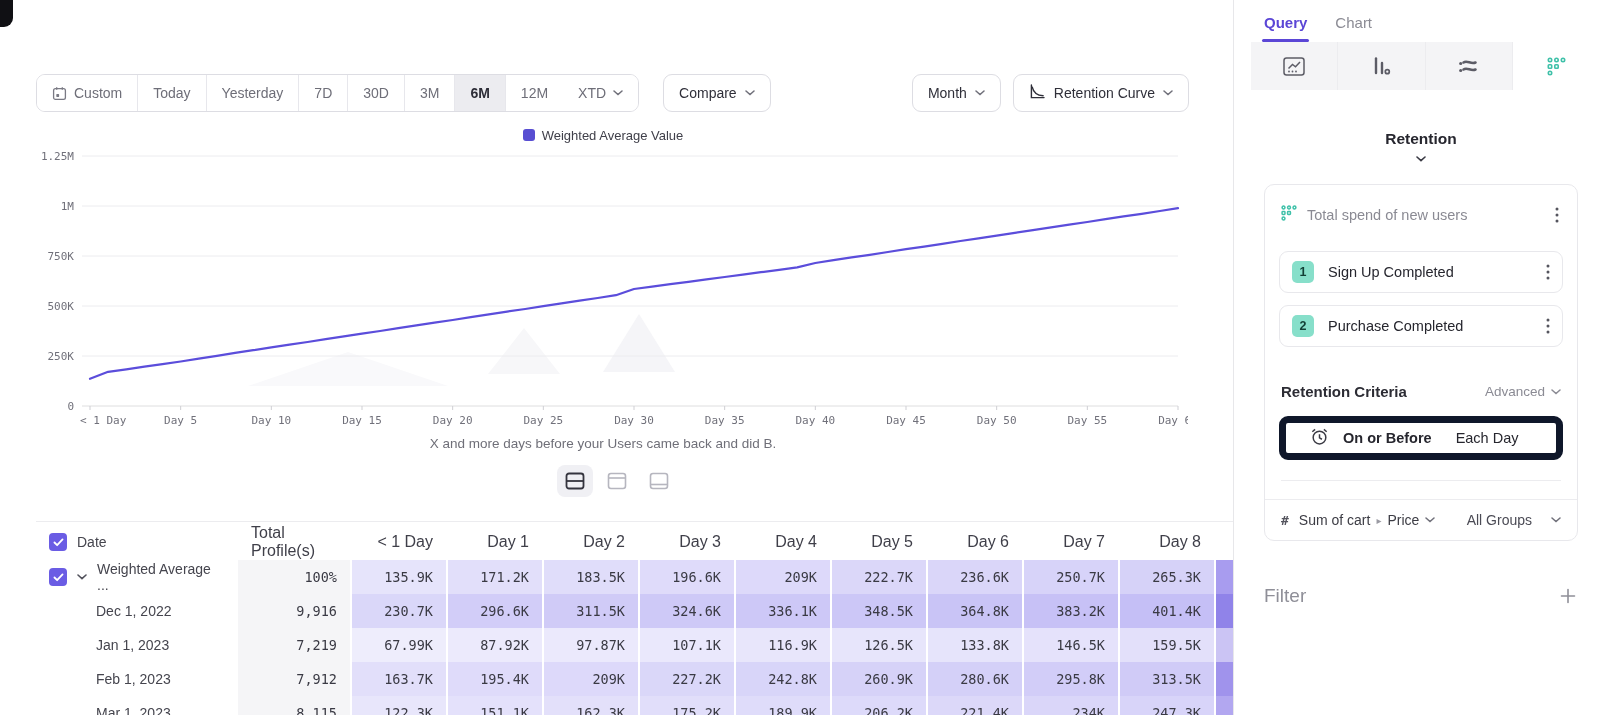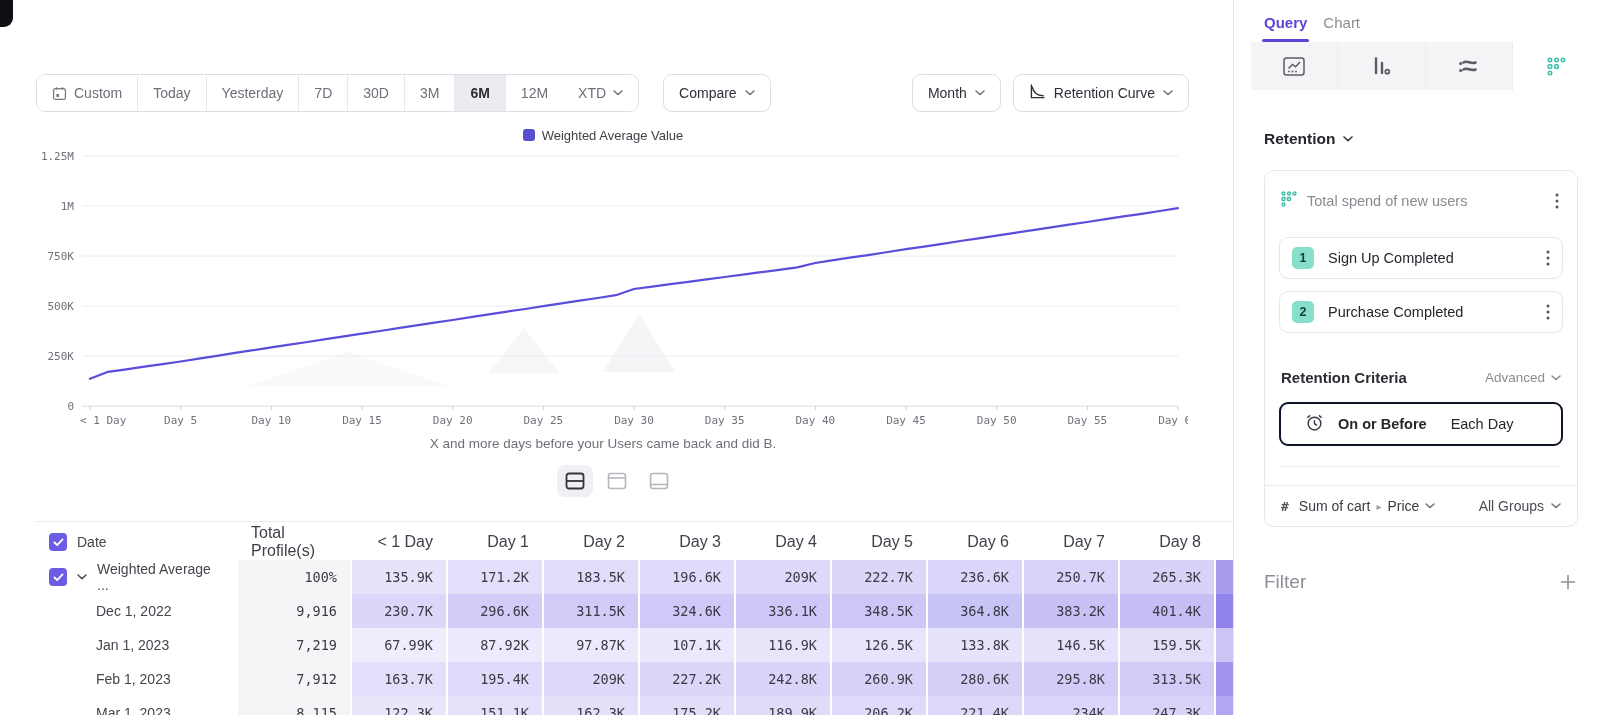--- a/index.html
+++ b/index.html
@@ -41,51 +41,51 @@
   .tcell.head { background:#fff; font-family:"Liberation Sans",sans-serif; font-size:16px; color:#3f3f49; font-weight:400; height:36px; }
   .tcell.date { justify-content:flex-start; font-family:"Liberation Sans",sans-serif; font-size:14px; color:#45454e; background:#fff; gap:10px; }
   .tcell.total { background:#f5f5f7; }
   .sliver { border-radius:0; }
   .checkbox { width:18px; height:18px; border-radius:4px; background:#6a5ce4; display:inline-flex; align-items:center; justify-content:center; flex:none; cursor:pointer; }
   .indent { padding-left:60px; }
   .row-chev { color:#52525c; display:inline-flex; cursor:pointer; }
 
   
   .sidebar { position:absolute; right:0; top:0; width:367px; height:715px; border-left:1px solid #e7e7ea; background:#fff; }
-  .sb-tabs { display:flex; gap:16px; padding:14px 8px 0 30px; height:42px; }
+  .sb-tabs { display:flex; gap:28px; padding:14px 8px 0 30px; height:42px; }
   .sb-tab { font-size:15px; color:#8b8b94; font-weight:500; cursor:pointer; position:relative; padding-bottom:10px; }
   .sb-tab.active { color:#5b46d6; font-weight:700; }
   .sb-tab.active::after { content:""; position:absolute; left:-2px; right:-2px; bottom:0; height:3px; border-radius:3px; background:#5b46d6; }
   .icon-tabs { display:grid; grid-template-columns:repeat(4,1fr); height:48px; margin-left:17px; }
   .icon-tab { display:flex; align-items:center; justify-content:center; background:#f4f4f6; border-right:1px solid #ececef; color:#5c5c66; cursor:pointer; }
   .icon-tab:last-child { border-right:none; }
   .icon-tab.active { background:#fff; color:#3fc1a9; }
   .sb-body { padding:0 22px 0 30px; }
-  .sb-section-title { display:flex; align-items:center; gap:8px; margin-top:40px; font-size:15.5px; font-weight:700; color:#26262e; cursor:pointer; }
+  .sb-section-title { display:flex; align-items:center; gap:8px; margin-top:40px; font-size:15.5px; font-weight:700; color:#26262e; cursor:pointer;flex-direction:column; }
   .card { margin-top:22px; border:1px solid #e8e8ec; border-radius:10px; }
   .card-inner { padding:14px 14px 18px 14px; }
   .card-title-row { display:flex; align-items:center; gap:10px; padding:6px 2px 14px 2px; }
   .card-title { font-size:14.5px; color:#8a8a93; flex:1; }
   .kebab { color:#55555e; cursor:pointer; display:inline-flex; padding:2px; }
   .step { display:flex; align-items:center; gap:14px; border:1px solid #e8e8ec; border-radius:9px; height:42px; padding:0 10px 0 12px; margin-top:12px; cursor:pointer; }
   .badge { width:22px; height:22px; border-radius:5px; background:#87dfca; color:#123f35; font-size:12.5px; font-weight:700; display:flex; align-items:center; justify-content:center; }
   .step-label { flex:1; font-size:14.5px; font-weight:500; color:#26262e; }
   .criteria-row { display:flex; align-items:center; margin:36px 2px 0 2px; }
   .criteria-label { font-size:15px; font-weight:700; color:#2c2c34; flex:1; }
   .advanced { font-size:13.5px; color:#8b8b94; display:flex; align-items:center; gap:6px; cursor:pointer; }
-  .onbefore { display:flex; align-items:center; gap:14px; border:2px solid #0f172a; border-radius:9px; height:44px; padding:0 14px; margin-top:16px; cursor:pointer; }
+  .onbefore { display:flex; align-items:center; gap:14px; border:7px solid #0f172a; border-radius:9px; height:44px; padding:0 14px; margin-top:16px; cursor:pointer; }
   .onbefore b { font-size:14.5px; font-weight:700; color:#26262e; }
   .onbefore span { font-size:14.5px; color:#26262e; margin-left:10px; }
   .card-divider { height:1px; background:#ececef; margin:20px 2px 0 2px; }
   .savebtn { border:1px solid #e3e3e8; border-radius:9px; height:38px; display:flex; align-items:center; padding:0 14px; font-size:14.5px; font-weight:500; color:#26262e; margin-top:18px; cursor:pointer; }
   .measure-row { border-top:1px solid #ececef; display:flex; align-items:center; gap:10px; padding:12px 16px; font-size:14px; color:#3c3c44; }
   .hash { color:#55555e; font-weight:700; font-family:"DejaVu Sans Mono",monospace; font-size:13px; }
   .measure-label { display:flex; align-items:center; gap:6px; cursor:pointer; font-weight:500; }
   .m-arrow { color:#9a9aa2; font-size:10px; }
-  .all-groups { margin-left:auto; display:flex; align-items:center; gap:7px; color:#4b4b55; cursor:pointer; font-weight:500; }
+  .all-groups { margin-left:auto; display:flex; align-items:center; gap:19px; color:#4b4b55; cursor:pointer; font-weight:500; }
   .sb-row { display:flex; align-items:center; margin-top:44px; padding-right:2px; }
   .sb-row-label { font-size:19px; color:#8f8f98; flex:1; }
   .plus { color:#8f8f98; cursor:pointer; display:inline-flex; }
 </style>
 </head>
 <body>
 
 <div class="page">
   <div class="app-corner"></div>
 

